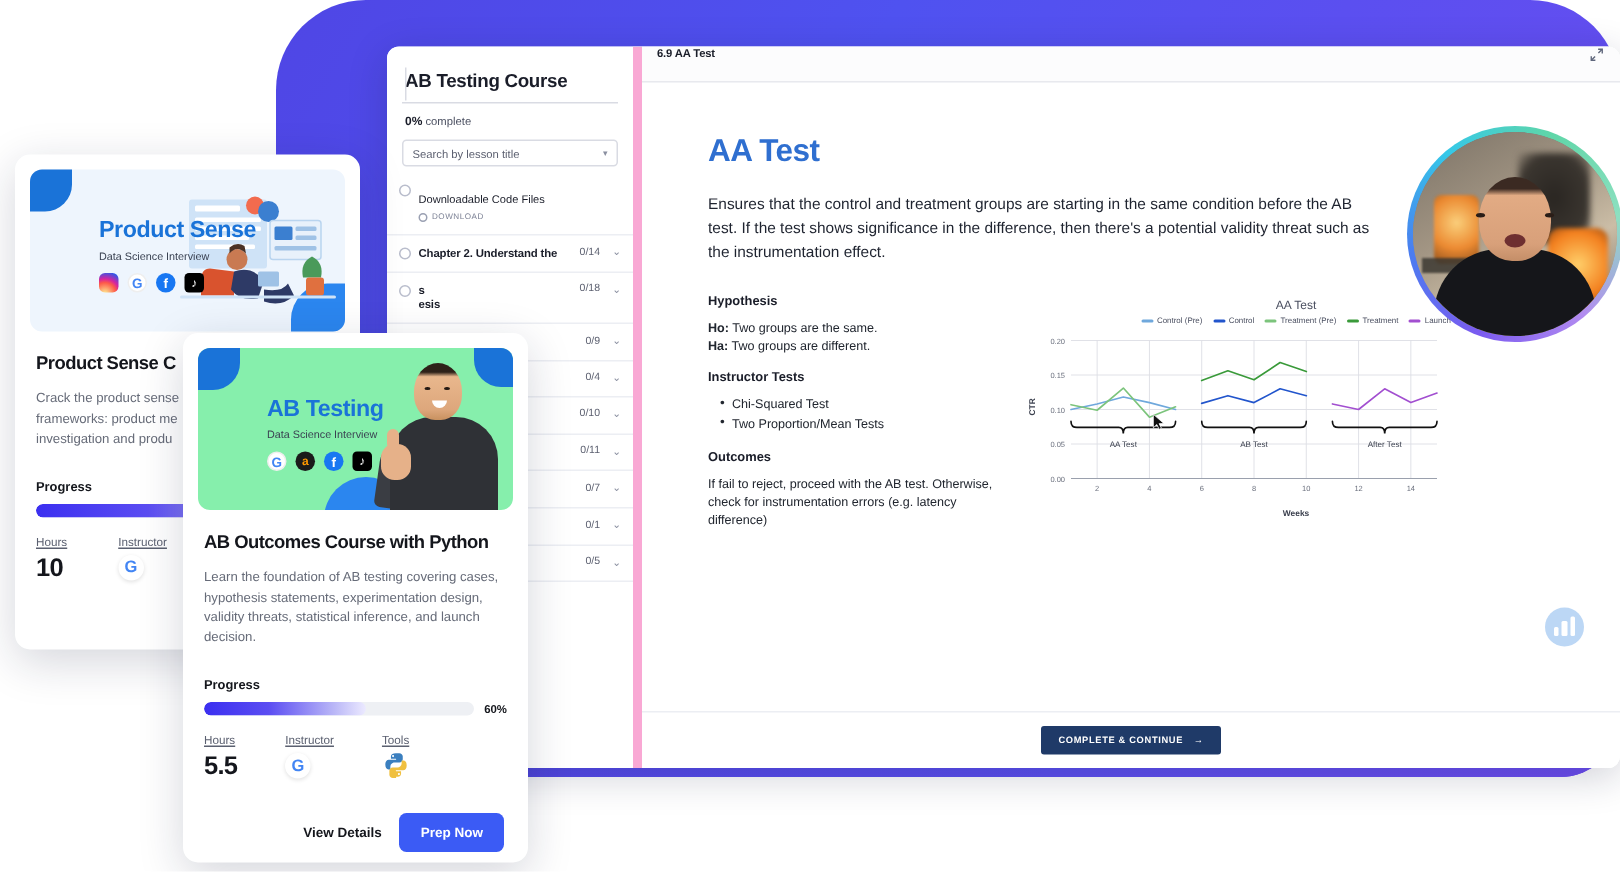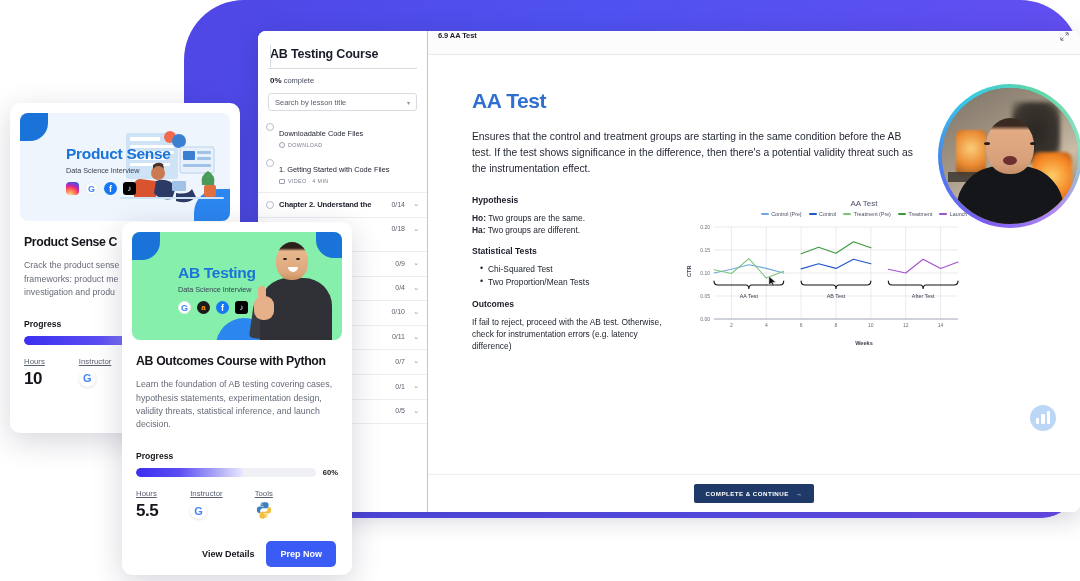--- a/index.html
+++ b/index.html
@@ -28,21 +28,21 @@
   .course-window {
     position: absolute; left: 258px; top: 31px; width: 822px; height: 481px;
     background: #fff; border-radius: 8px;
     box-shadow: 0 6px 26px rgba(20,25,60,.20);
     overflow: hidden;
     display: flex;
   }
   .cw-sidebar {
     width: 170px; height: 100%;
     background: #fff;
-    border-right: 1px solid #f9a8d4;
+    border-right: 6px solid #f9a8d4;
     padding: 10px 0 0 0;
     position: relative;
   }
   .cw-title-card {
     margin: 4px 10px 8px 10px;
   }
   .cw-title {
     font-size: 12.5px; font-weight: bold; color: #1a1d29;
     letter-spacing: -.2px; padding: 2px 2px 7px 2px;
     border-bottom: 1px solid #d9dbe3;
@@ -301,27 +301,20 @@
       <div id="chapter-list">
           <div class="lessons-group">
             <div class="lesson-connector"></div>
             <div class="lesson">
               <span class="circ"></span>
               <span class="ls-body"><span class="ls-title">Downloadable Code Files</span><span class="ls-meta">
                   <i class="meta-ico dl"></i>
                   <span>DOWNLOAD</span>
                 </span></span>
             </div>
-            <div class="lesson">
-              <span class="circ"></span>
-              <span class="ls-body"><span class="ls-title">1. Getting Started with Code Files</span><span class="ls-meta">
-                  <i class="meta-ico"></i>
-                  <span>VIDEO · 4 MIN</span>
-                </span></span>
-            </div>
           </div>
           <div class="chapter">
             <span class="circ"></span>
             <span class="ch-label" style="white-space: pre-line;">Chapter 2. Understand the</span>
             <span class="ch-count">0/14</span>
             <span class="ch-chev">⌄</span>
           </div>
           <div class="chapter">
             <span class="circ"></span>
             <span class="ch-label" style="white-space: pre-line;">s
@@ -394,21 +387,21 @@
           <div class="col-left">
 
             <div class="sec-h">Hypothesis</div>
             <div class="sec-p">
               <b>Ho:</b><span> Two groups are the same.</span>
             </div>
             <div class="sec-p">
               <b>Ha:</b><span> Two groups are different.</span>
             </div>
 
-            <div class="sec-h">Statistical Tests</div>
+            <div class="sec-h">Instructor Tests</div>
             <ul class="sec-ul">
               <li>Chi-Squared Test</li>
               <li>Two Proportion/Mean Tests</li>
             </ul>
 
             <div class="sec-h">Outcomes</div>
             <div class="sec-p">If fail to reject, proceed with the AB test. Otherwise, check for instrumentation errors (e.g. latency difference)</div>
           </div>
 
           <div class="chart-wrap">

